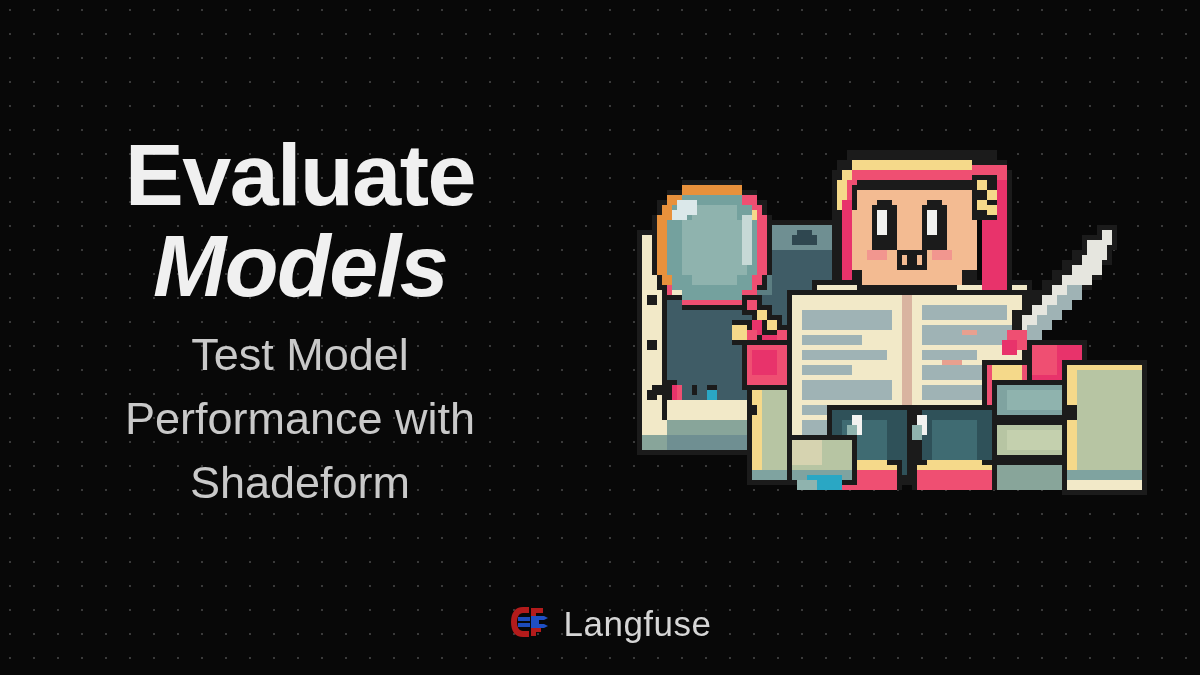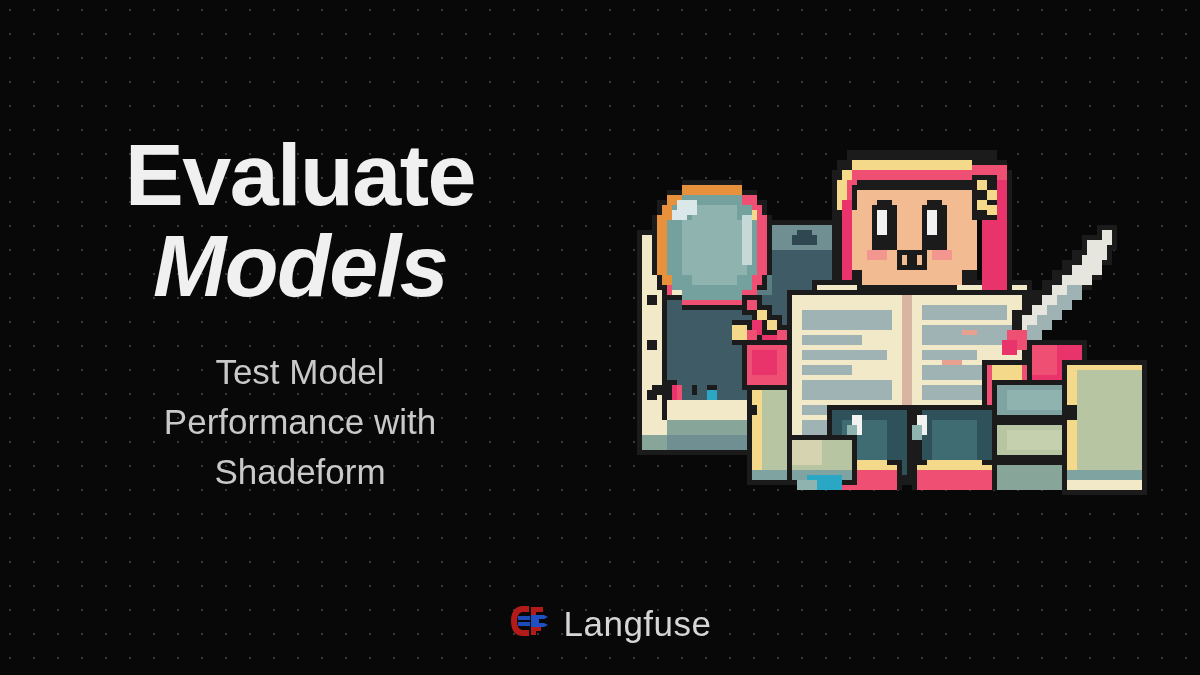--- a/index.html
+++ b/index.html
@@ -33,35 +33,35 @@
     font-size:88px;
     font-weight:bold;
     line-height:1.03;
     letter-spacing:-1.5px;
     padding:0 24px;
     text-align:center;
   }
   #title .l1 { display:block; }
   #title .l2 { display:block;font-style:italic; }
   #subtitle {
-    margin-top:36px;
+    margin-top:12px;
     color:#c9c9c9;
-    font-size:35px;
+    font-size:45px;
     font-weight:normal;
     line-height:1.42;
     letter-spacing:0px;
     white-space:pre-line;
     padding:0 60px;
   }
   #brand {
     position:absolute;
     left:0; right:0;
     top:604px;
     display:flex;
-    align-items:flex-start;
+    align-items:center;
     justify-content:center;
     gap:13px;
     margin-left:22px;
   }
   #brand-name {
     color:#d6d6d6;
     font-size:35px;
     font-weight:normal;
     letter-spacing:0.5px;
   }

